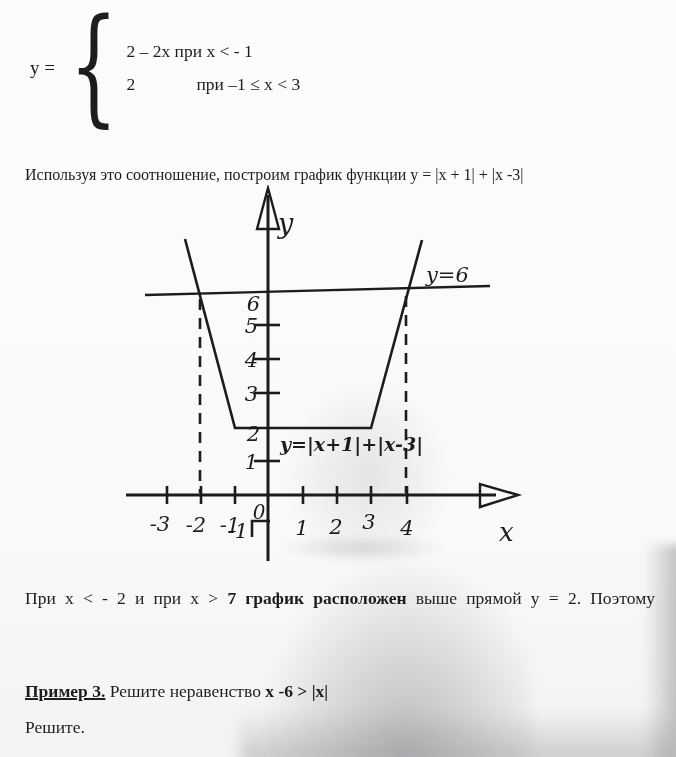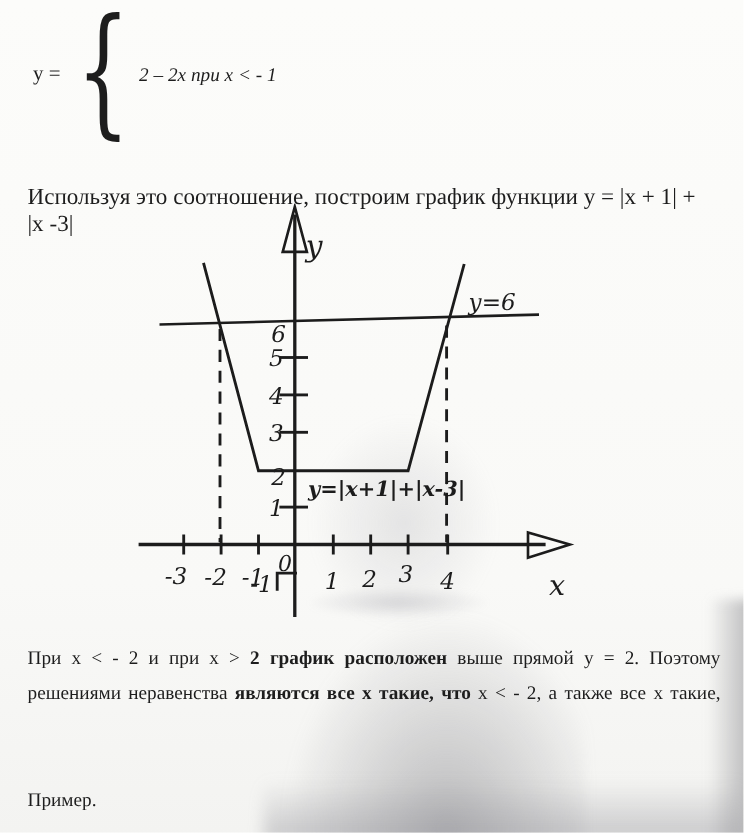--- a/index.html
+++ b/index.html
@@ -23,24 +23,24 @@
                    filter:blur(5px); }
   .ghost-smudge  { position:absolute; left:282px; top:535px; width:160px; height:26px;
                    background:radial-gradient(ellipse at center, rgba(150,150,160,.30), rgba(150,150,160,0) 75%);
                    filter:blur(3px); }
 
   
   .piecewise { position:absolute; top:14px; left:30px; display:flex; align-items:center; }
   .pw-lhs   { font-size:19px; margin-right:8px; }
   .pw-brace { font-family:"DejaVu Serif", serif; font-size:128px; line-height:.80;
               transform:scaleX(.6); margin:0 -8px 6px -10px; font-weight:400; }
-  .pw-lines { display:flex; flex-direction:column;font-style:italic; }
+  .pw-lines { display:flex; flex-direction:column; }
   .pw-line  { font-size:17.5px; line-height:33px; white-space:pre; }
 
-  .intro { position:absolute; top:166px; left:25px; width:620px; font-size:21px; }
+  .intro { position:absolute; top:166px; left:25px; width:620px; font-size:16px; }
 
   .graph { position:absolute; left:118px; top:185px; width:412px; height:392px; }
   .graph svg { display:block; }
   .g-stroke { stroke:#1c1c1c; fill:none; }
   .g-text   { font-family:"DejaVu Serif", serif; font-style:italic; fill:#1c1c1c; }
 
   
   .para { position:absolute; top:583px; left:25px; width:630px; font-size:17.5px; line-height:30.5px; }
   .jline { text-align:justify; text-align-last:justify; }
   .b { font-weight:bold; }
@@ -59,20 +59,21 @@
   <div class="shadow-blob"></div>
   <div class="shadow-bottom"></div>
   <div class="shadow-mid"></div>
   <div class="ghost-smudge"></div>
 
   <div class="piecewise">
     <span class="pw-lhs">y =</span>
     <span class="pw-brace">{</span>
     <span class="pw-lines">
       <span class="pw-line">2 – 2x при x &lt; - 1</span>
+      <span class="pw-line">2&nbsp;&nbsp;&nbsp;&nbsp;&nbsp;&nbsp;&nbsp;&nbsp;&nbsp;&nbsp;&nbsp;&nbsp;&nbsp;&nbsp;при –1 ≤ x &lt; 3</span>
     </span>
   </div>
 
   <div class="intro">Используя это соотношение, построим график функции y = |x + 1| + |x -3|</div>
 
   <div class="graph">
     <svg width="412" height="392" viewBox="0 0 412 392">
 
       <line class="g-stroke" x1="150" y1="10" x2="150" y2="376" stroke-width="3"></line>
       <polygon class="g-stroke" points="150,3 139,44 161,44" stroke-width="2.4"></polygon>
@@ -118,20 +119,22 @@
       <text class="g-text" x="140" y="148" font-size="21" text-anchor="end">5</text>
       <text class="g-text" x="140" y="182" font-size="21" text-anchor="end">4</text>
       <text class="g-text" x="140" y="216" font-size="21" text-anchor="end">3</text>
       <text class="g-text" x="142" y="256" font-size="21" text-anchor="end">2</text>
       <text class="g-text" x="140" y="284" font-size="21" text-anchor="end">1</text>
       <text class="g-text" x="130" y="353" font-size="21" text-anchor="end">-1</text>
     </svg>
   </div>
 
   <div class="para">
-    <div class="jline"><span>При x &lt; - 2 и при x &gt; </span><span class="b">2 график расположен</span><span> выше прямой y = 2. Поэтому</span></div>
-    <div class="jline"><span>решениями неравенства </span><span class="b">являются все x такие, что</span><span> x &lt; - 2, а также все x такие,</span></div>
+    <div class="jline"><span>При x &lt; - 2 и при x &gt; </span><span class="b">7 график расположен</span><span> выше прямой y = 2. Поэтому</span></div>
   </div>
 
+  <div class="example">
+    <span class="ex-label">Пример 3.</span><span> Решите неравенство </span><span class="ex-formula">x -6 &gt; |x|</span>
+  </div>
 
-  <div class="solution">Пример.</div>
+  <div class="solution">Решите.</div>
 
 </div>
 
 </body></html>

